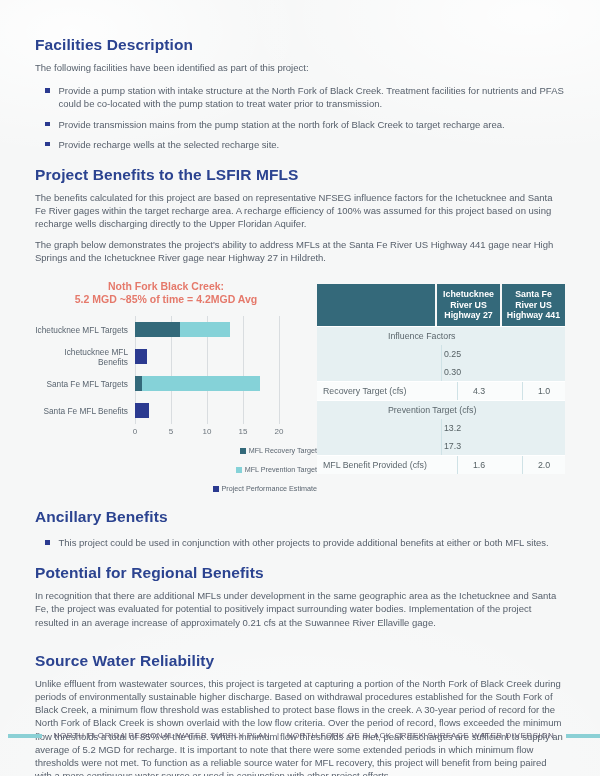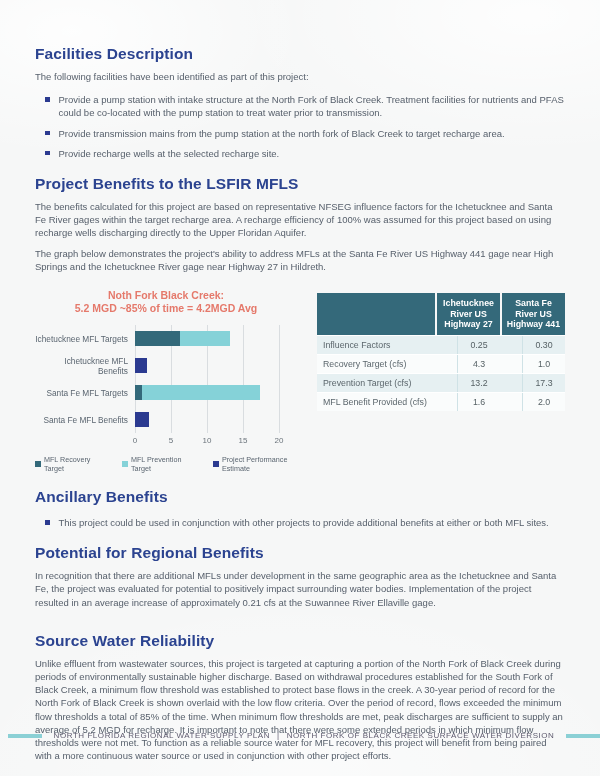--- a/index.html
+++ b/index.html
@@ -23,50 +23,50 @@
     background-color:var(--page-bg);
     background-image:
       radial-gradient(ellipse 340px 180px at 12% 4%, rgba(255,255,255,.85), rgba(255,255,255,0) 70%),
       radial-gradient(ellipse 420px 200px at 88% 2%, rgba(255,255,255,.8), rgba(255,255,255,0) 70%),
       radial-gradient(ellipse 500px 260px at 50% 100%, rgba(255,255,255,.55), rgba(255,255,255,0) 70%);
   }
   .content{padding:33px 35px 0 35px;}
   h2{font-size:15.5px;font-weight:700;color:var(--heading-color);margin:0;letter-spacing:.1px;}
   p{margin:7px 0 0 0;font-size:9.5px;line-height:13.2px;color:var(--body-color);}
   .sec{margin-top:15px;}
-  .sec-first{margin-top:12px;}
+  .sec-first{margin-top:3px;}
   .sec-source{margin-top:23px;}
   .bullets{list-style:none;margin:10px 0 0 0;padding:0;}
   .bullet{display:flex;margin-bottom:7px;}
   .bsq{flex:0 0 auto;width:4.5px;height:4.5px;background:var(--performance-color);margin:4px 9px 0 10px;}
   .btext{font-size:9.5px;line-height:13.2px;color:var(--body-color);}
   
   .chart-table{display:flex;justify-content:space-between;align-items:flex-start;margin-top:16px;}
   .chart{margin:0;width:282px;flex:0 0 282px;}
   .chart-title{font-size:10.5px;font-weight:700;line-height:13px;color:var(--chart-title-color);text-align:center;margin:0 20px 10px 0;}
   .plot{position:relative;padding-right:38px;}
   .gridlines{position:absolute;left:100px;right:38px;top:0;bottom:14px;}
   .gl{position:absolute;top:0;bottom:0;width:1px;background:#d9dde0;}
   .bar-row{display:flex;align-items:center;height:27px;position:relative;}
   .bar-label{width:100px;padding-right:7px;text-align:right;font-size:8.3px;color:#5a6570;}
   .bar-track{flex:1;height:15px;position:relative;}
   .seg{position:absolute;top:0;bottom:0;}
   .axis-row{margin-left:100px;position:relative;height:14px;font-size:8px;color:#6b747c;}
   .tick{position:absolute;transform:translateX(-50%);top:3px;}
-  .legend{display:flex;align-items:flex-end;gap:10px;margin-top:8px;}
+  .legend{display:flex;align-items:flex-end;gap:10px;margin-top:8px;flex-direction:column;}
   .lg-item{display:flex;align-items:center;gap:3px;}
   .sw{width:6px;height:6px;display:inline-block;}
   .lg-label{font-size:7.2px;color:#5a6570;}
   
   .btable{width:248px;flex:0 0 248px;font-size:8.8px;margin-top:4px;}
   .thead{display:flex;background:var(--table-header-bg);color:#ffffff;font-weight:700;text-align:center;}
   .th-label{width:118px;}
   .th-col{flex:1;padding:5px 4px;line-height:10.5px;border-left:2px solid var(--page-bg);}
   .trow{display:flex;align-items:center;background:#fafcfc;border-top:1px solid #ffffff;}
-  .trow.alt{background:var(--table-row-alt);}
+  .trow.alt{background:var(--table-row-alt);flex-direction:column;}
   .td-label{width:118px;padding:4px 2px 4px 6px;color:#5b666c;}
   .td-val{flex:1;text-align:center;color:#566165;border-left:1px solid #cfe2e6;padding:4px 2px;margin-left:22px;}
   
   .footer{position:absolute;left:8px;right:0;top:731px;display:flex;align-items:center;}
   .fline{height:4px;flex:1;background:var(--footer-line-color);}
   .ftext{padding:0 12px;font-size:8px;letter-spacing:.55px;color:var(--footer-text-color);white-space:nowrap;}
   .fsep{margin:0 7px;}
 </style>
 </head>
 <body>

